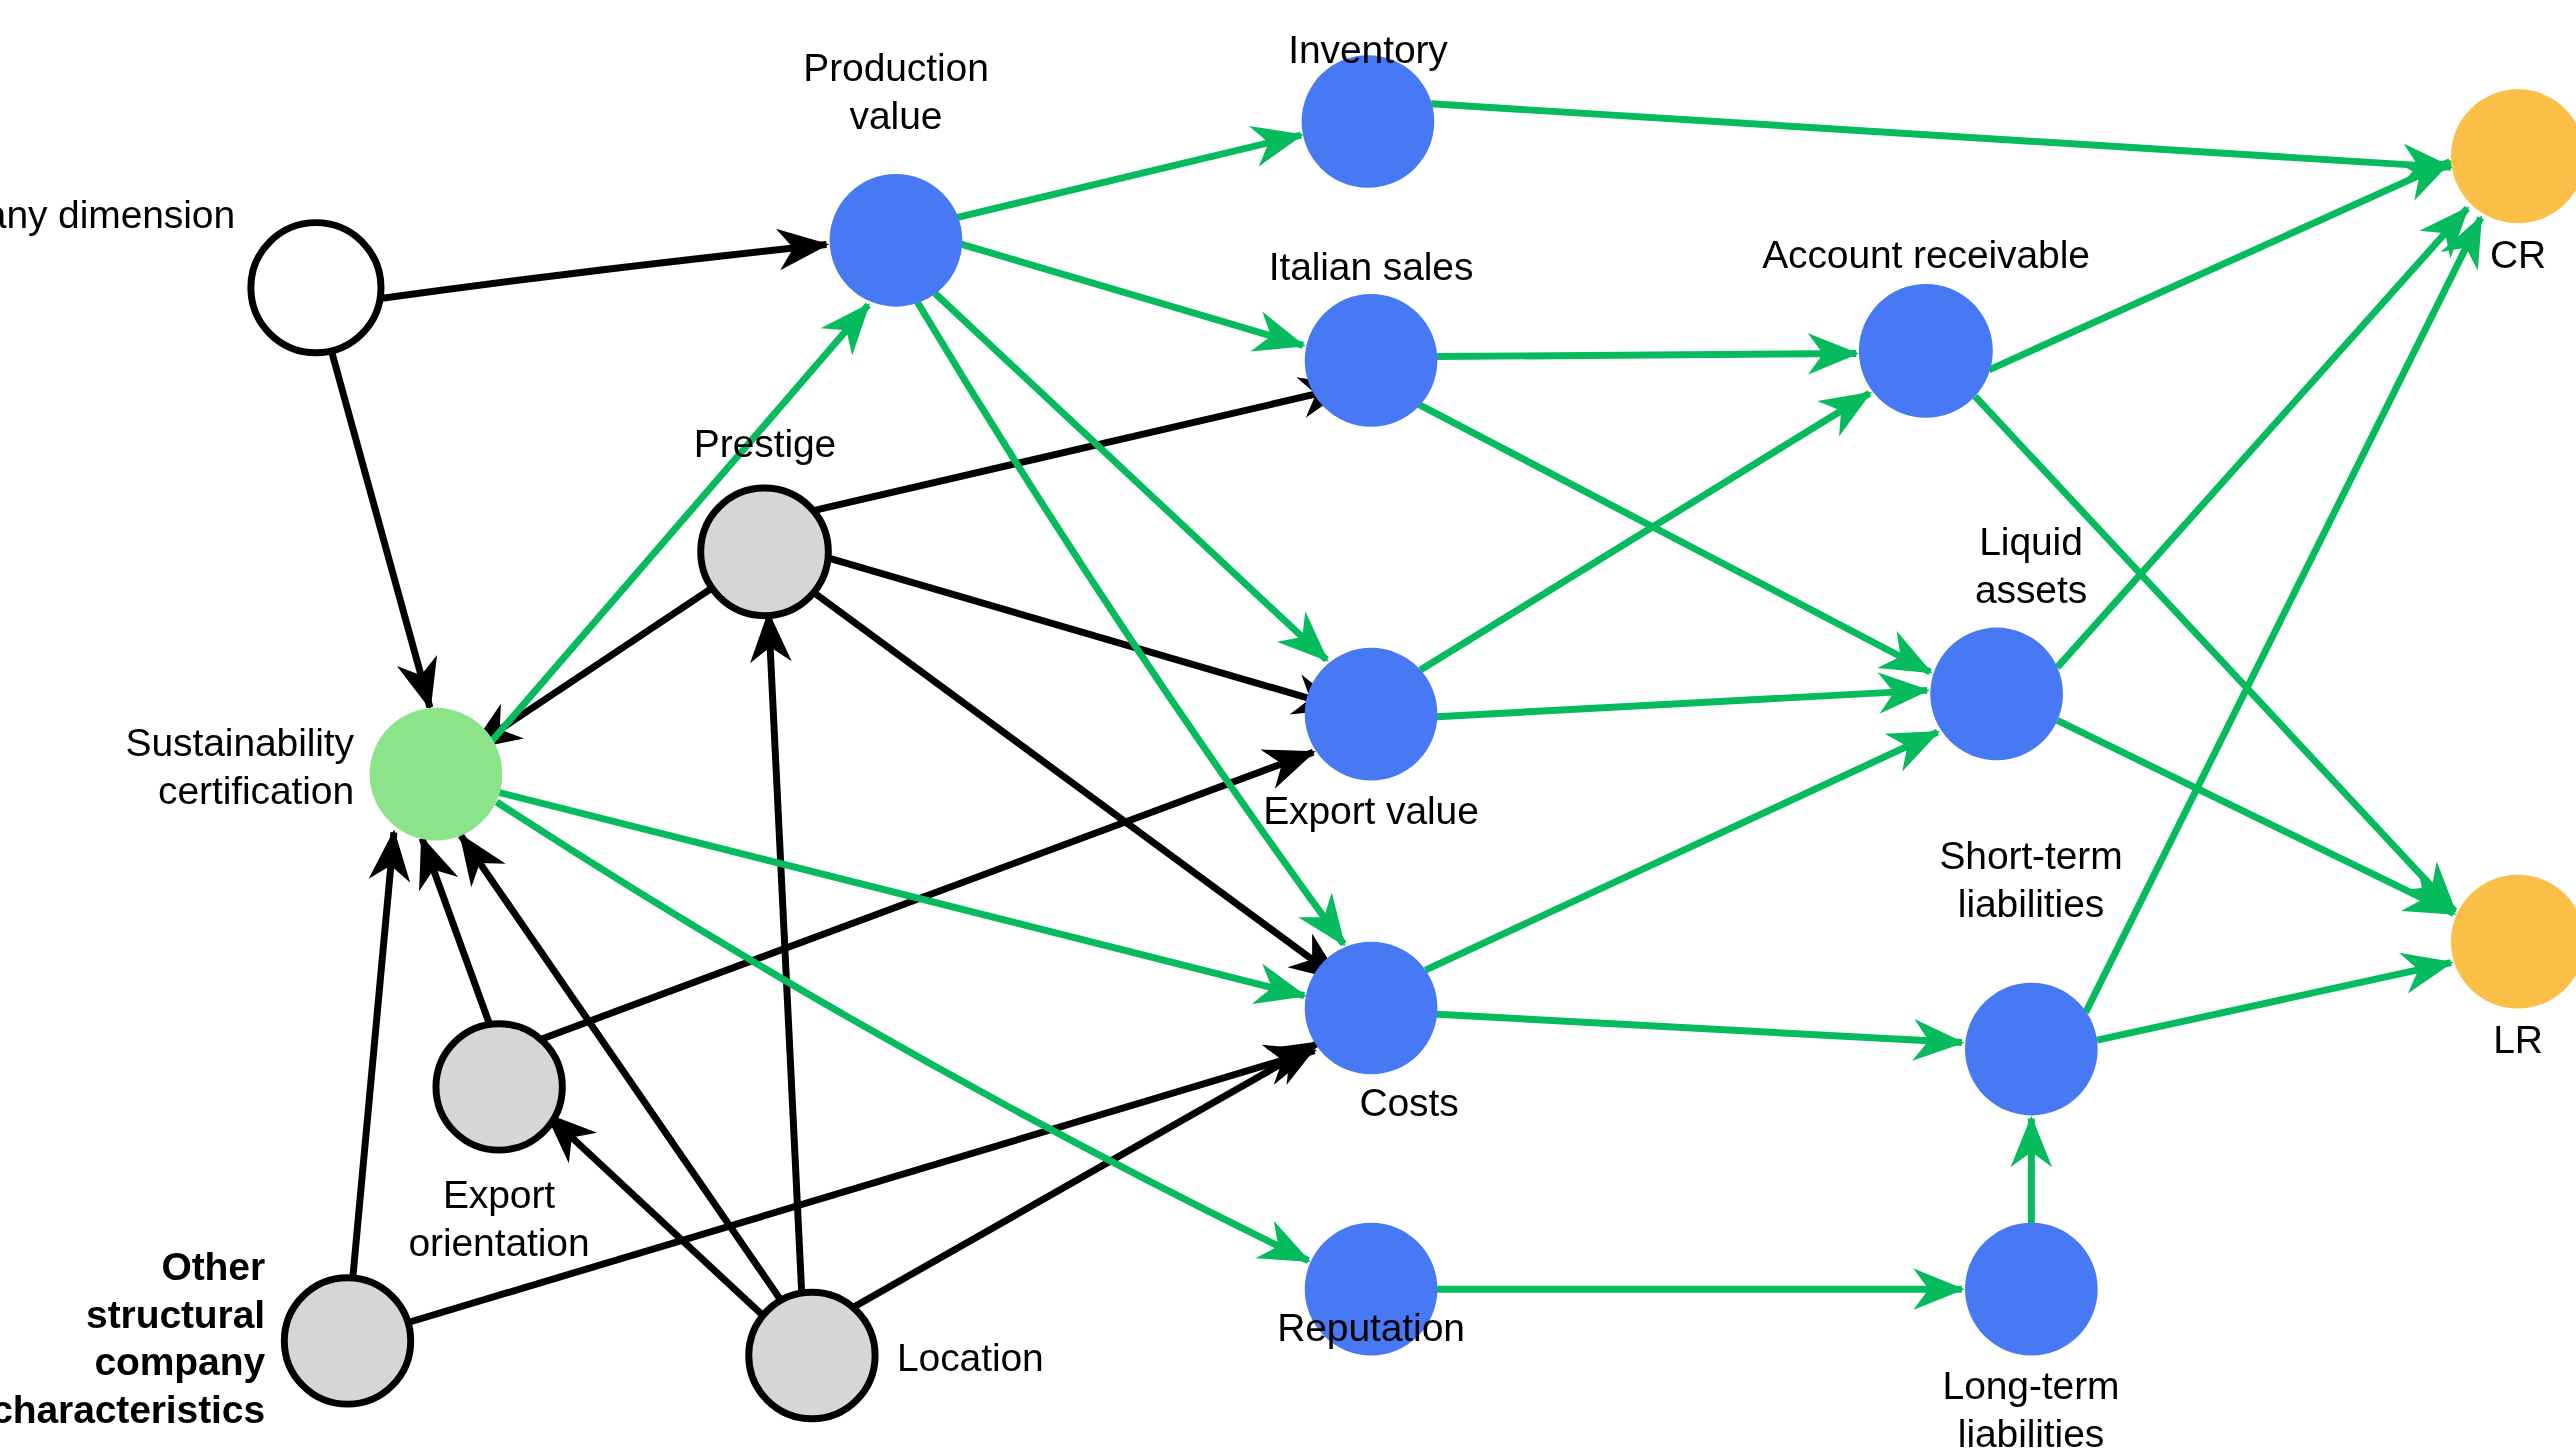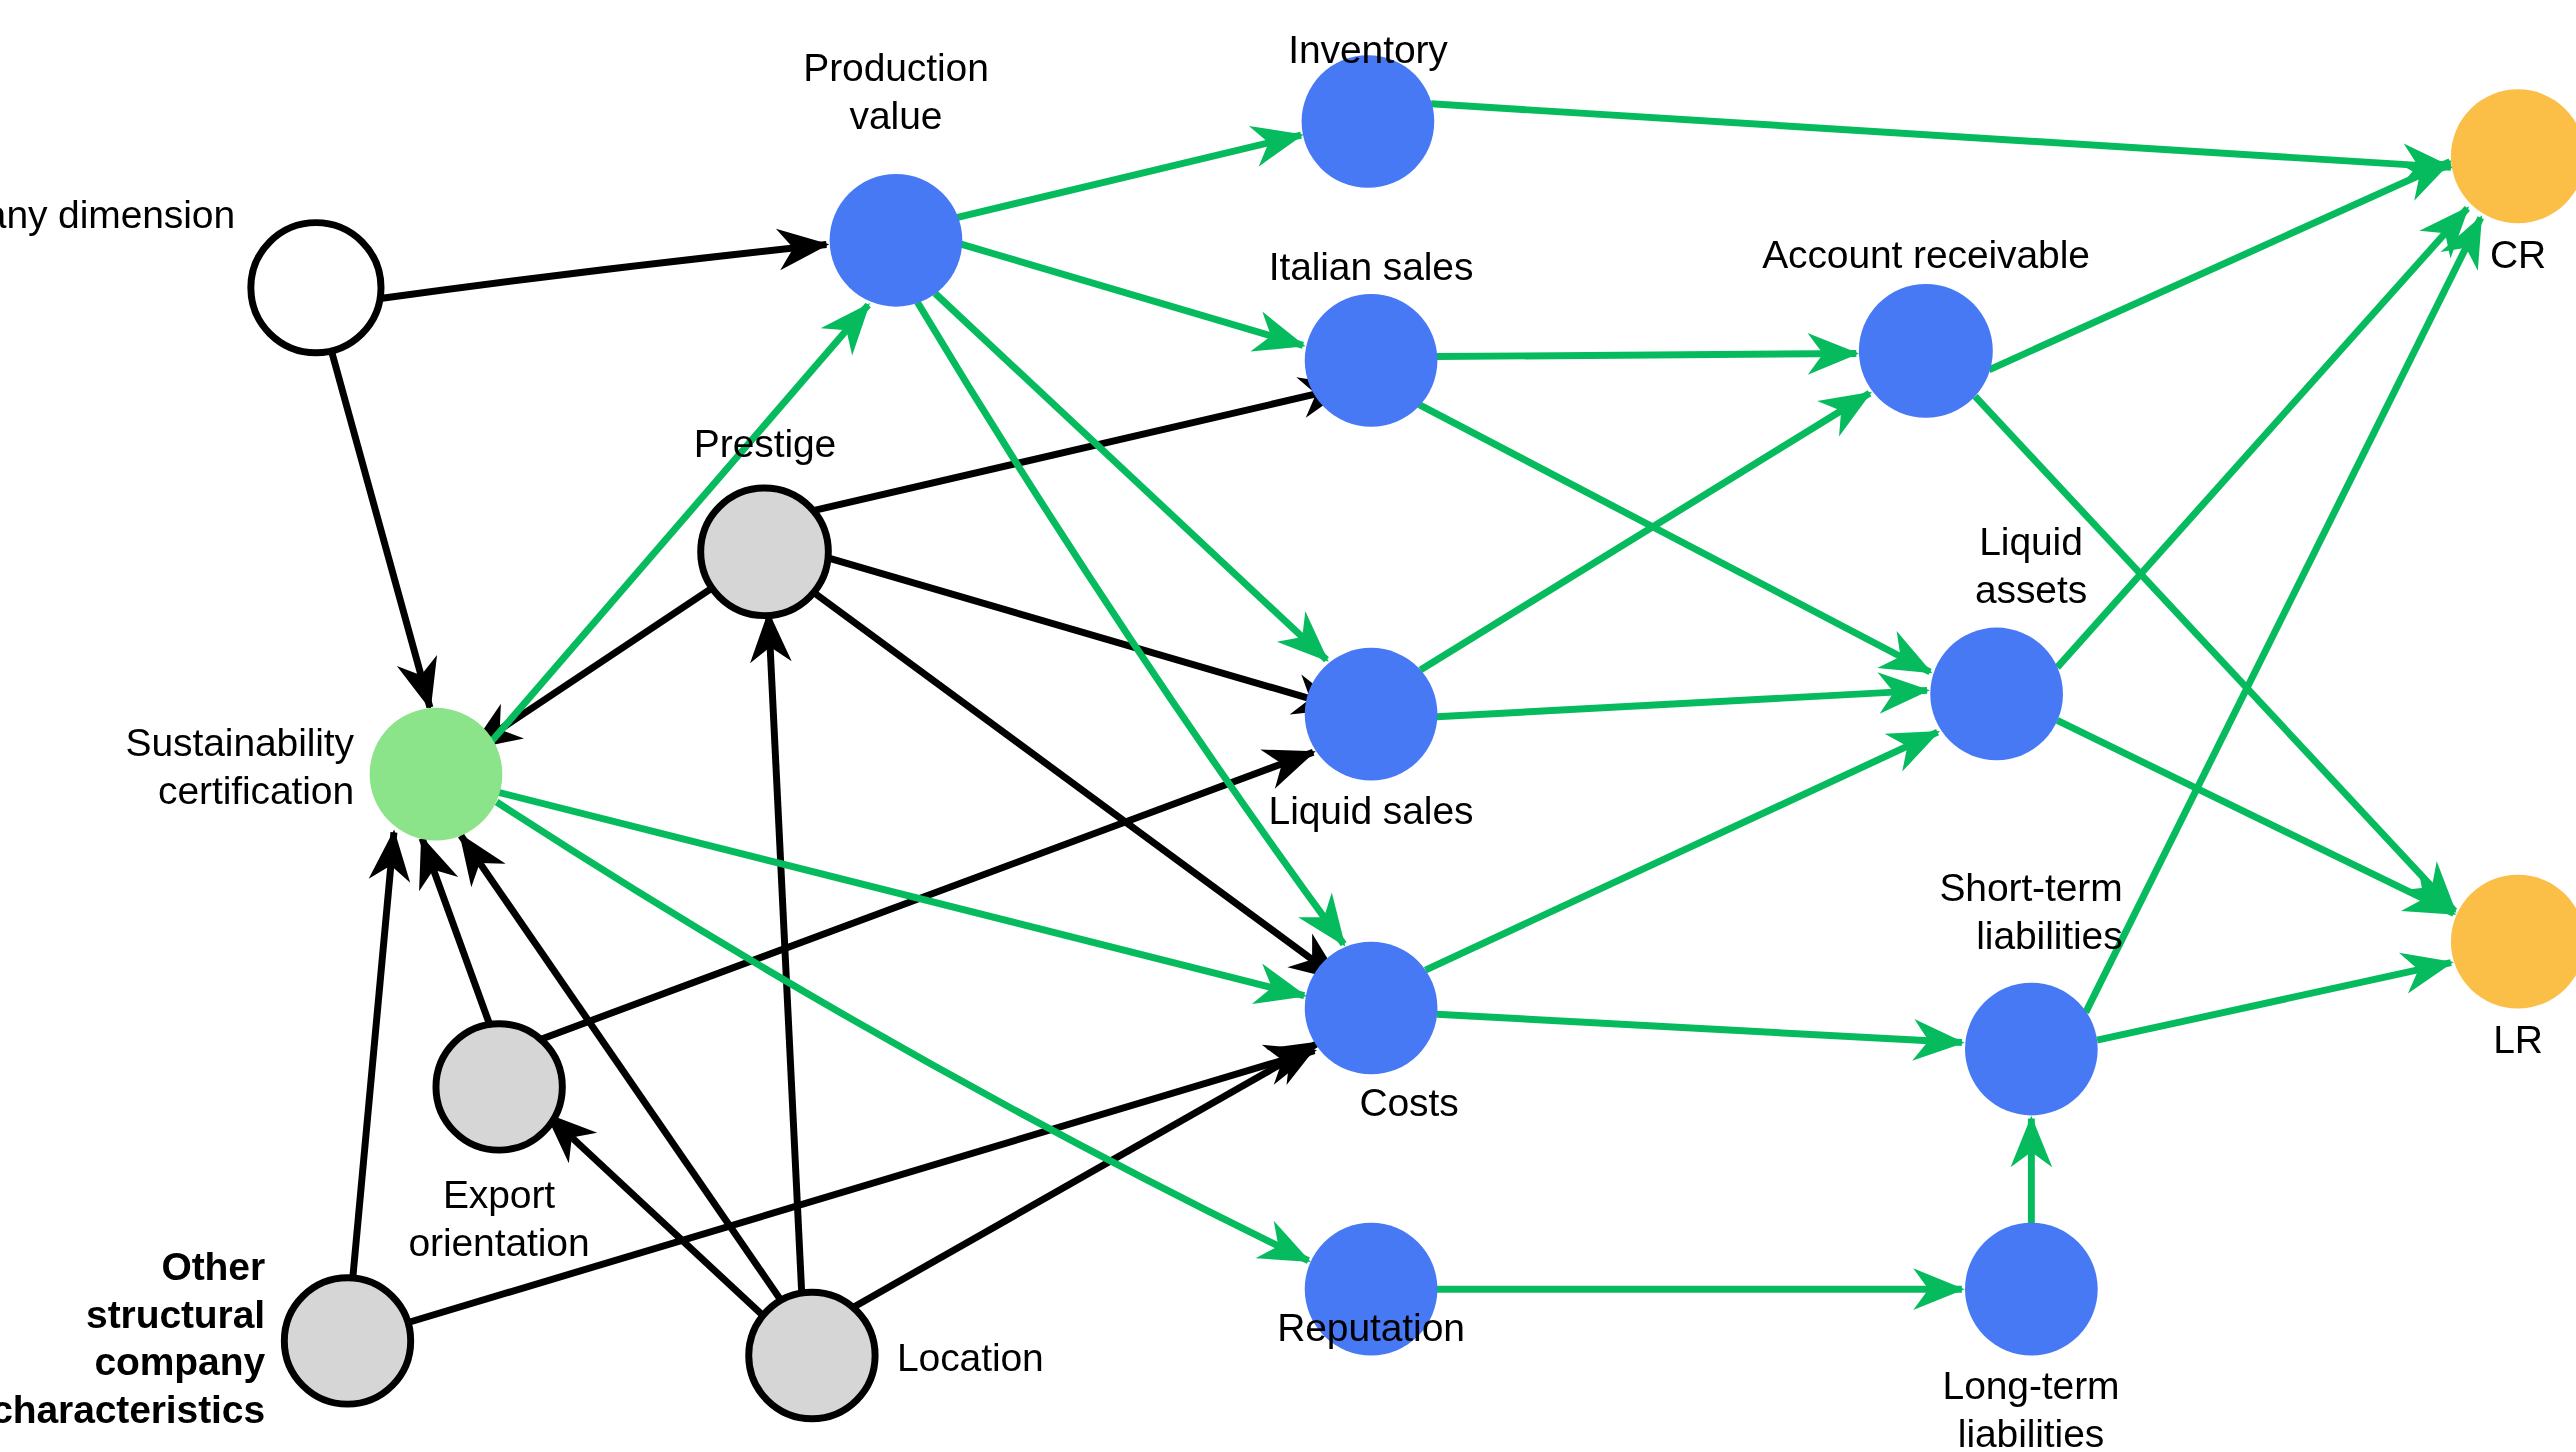--- a/index.html
+++ b/index.html
@@ -90,24 +90,24 @@
   </svg>
   <div id="label-layer">
       <div class="nlabel ta-r" style="left: 235px; top: 191px;"><div>Company dimension</div></div>
       <div class="nlabel ta-c" style="left: 896px; top: 44px;"><div>Production</div><div>value</div></div>
       <div class="nlabel ta-c" style="left: 1368px; top: 1px; margin-top: 25px;"><div>Inventory</div></div>
       <div class="nlabel ta-c" style="left: 1371px; top: 243px;"><div>Italian sales</div></div>
       <div class="nlabel ta-c" style="left: 1926px; top: 231px;"><div>Account receivable</div></div>
       <div class="nlabel ta-c" style="left: 2518px; top: 231px;"><div>CR</div></div>
       <div class="nlabel ta-c" style="left: 765px; top: 420px;"><div>Prestige</div></div>
       <div class="nlabel ta-r" style="left: 354px; top: 719px;"><div>Sustainability</div><div>certification</div></div>
-      <div class="nlabel ta-c" style="left: 1371px; top: 787px;"><div>Liquid sales</div></div>
+      <div class="nlabel ta-c" style="left: 1371px; top: 787px;"><div>Export value</div></div>
       <div class="nlabel ta-c" style="left: 2031px; top: 518px;"><div>Liquid</div><div>assets</div></div>
       <div class="nlabel ta-c" style="left: 1409px; top: 1079px;"><div>Costs</div></div>
-      <div class="nlabel ta-c" style="left: 2031px; top: 864px; text-align: right;"><div>Short-term</div><div>liabilities</div></div>
+      <div class="nlabel ta-c" style="left: 2031px; top: 832px;"><div>Short-term</div><div>liabilities</div></div>
       <div class="nlabel ta-c" style="left: 2518px; top: 1016px;"><div>LR</div></div>
       <div class="nlabel ta-c" style="left: 499px; top: 1171px;"><div>Export</div><div>orientation</div></div>
       <div class="nlabel ta-r" style="left: 265px; top: 1243px; font-weight: bold;"><div>Other</div><div>structural</div><div>company</div><div>characteristics</div></div>
       <div class="nlabel ta-l" style="left: 897px; top: 1334px;"><div>Location</div></div>
       <div class="nlabel ta-c" style="left: 1371px; top: 1304px;"><div>Reputation</div></div>
       <div class="nlabel ta-c" style="left: 2031px; top: 1362px;"><div>Long-term</div><div>liabilities</div></div>
     </div>
 </div>
 
 

